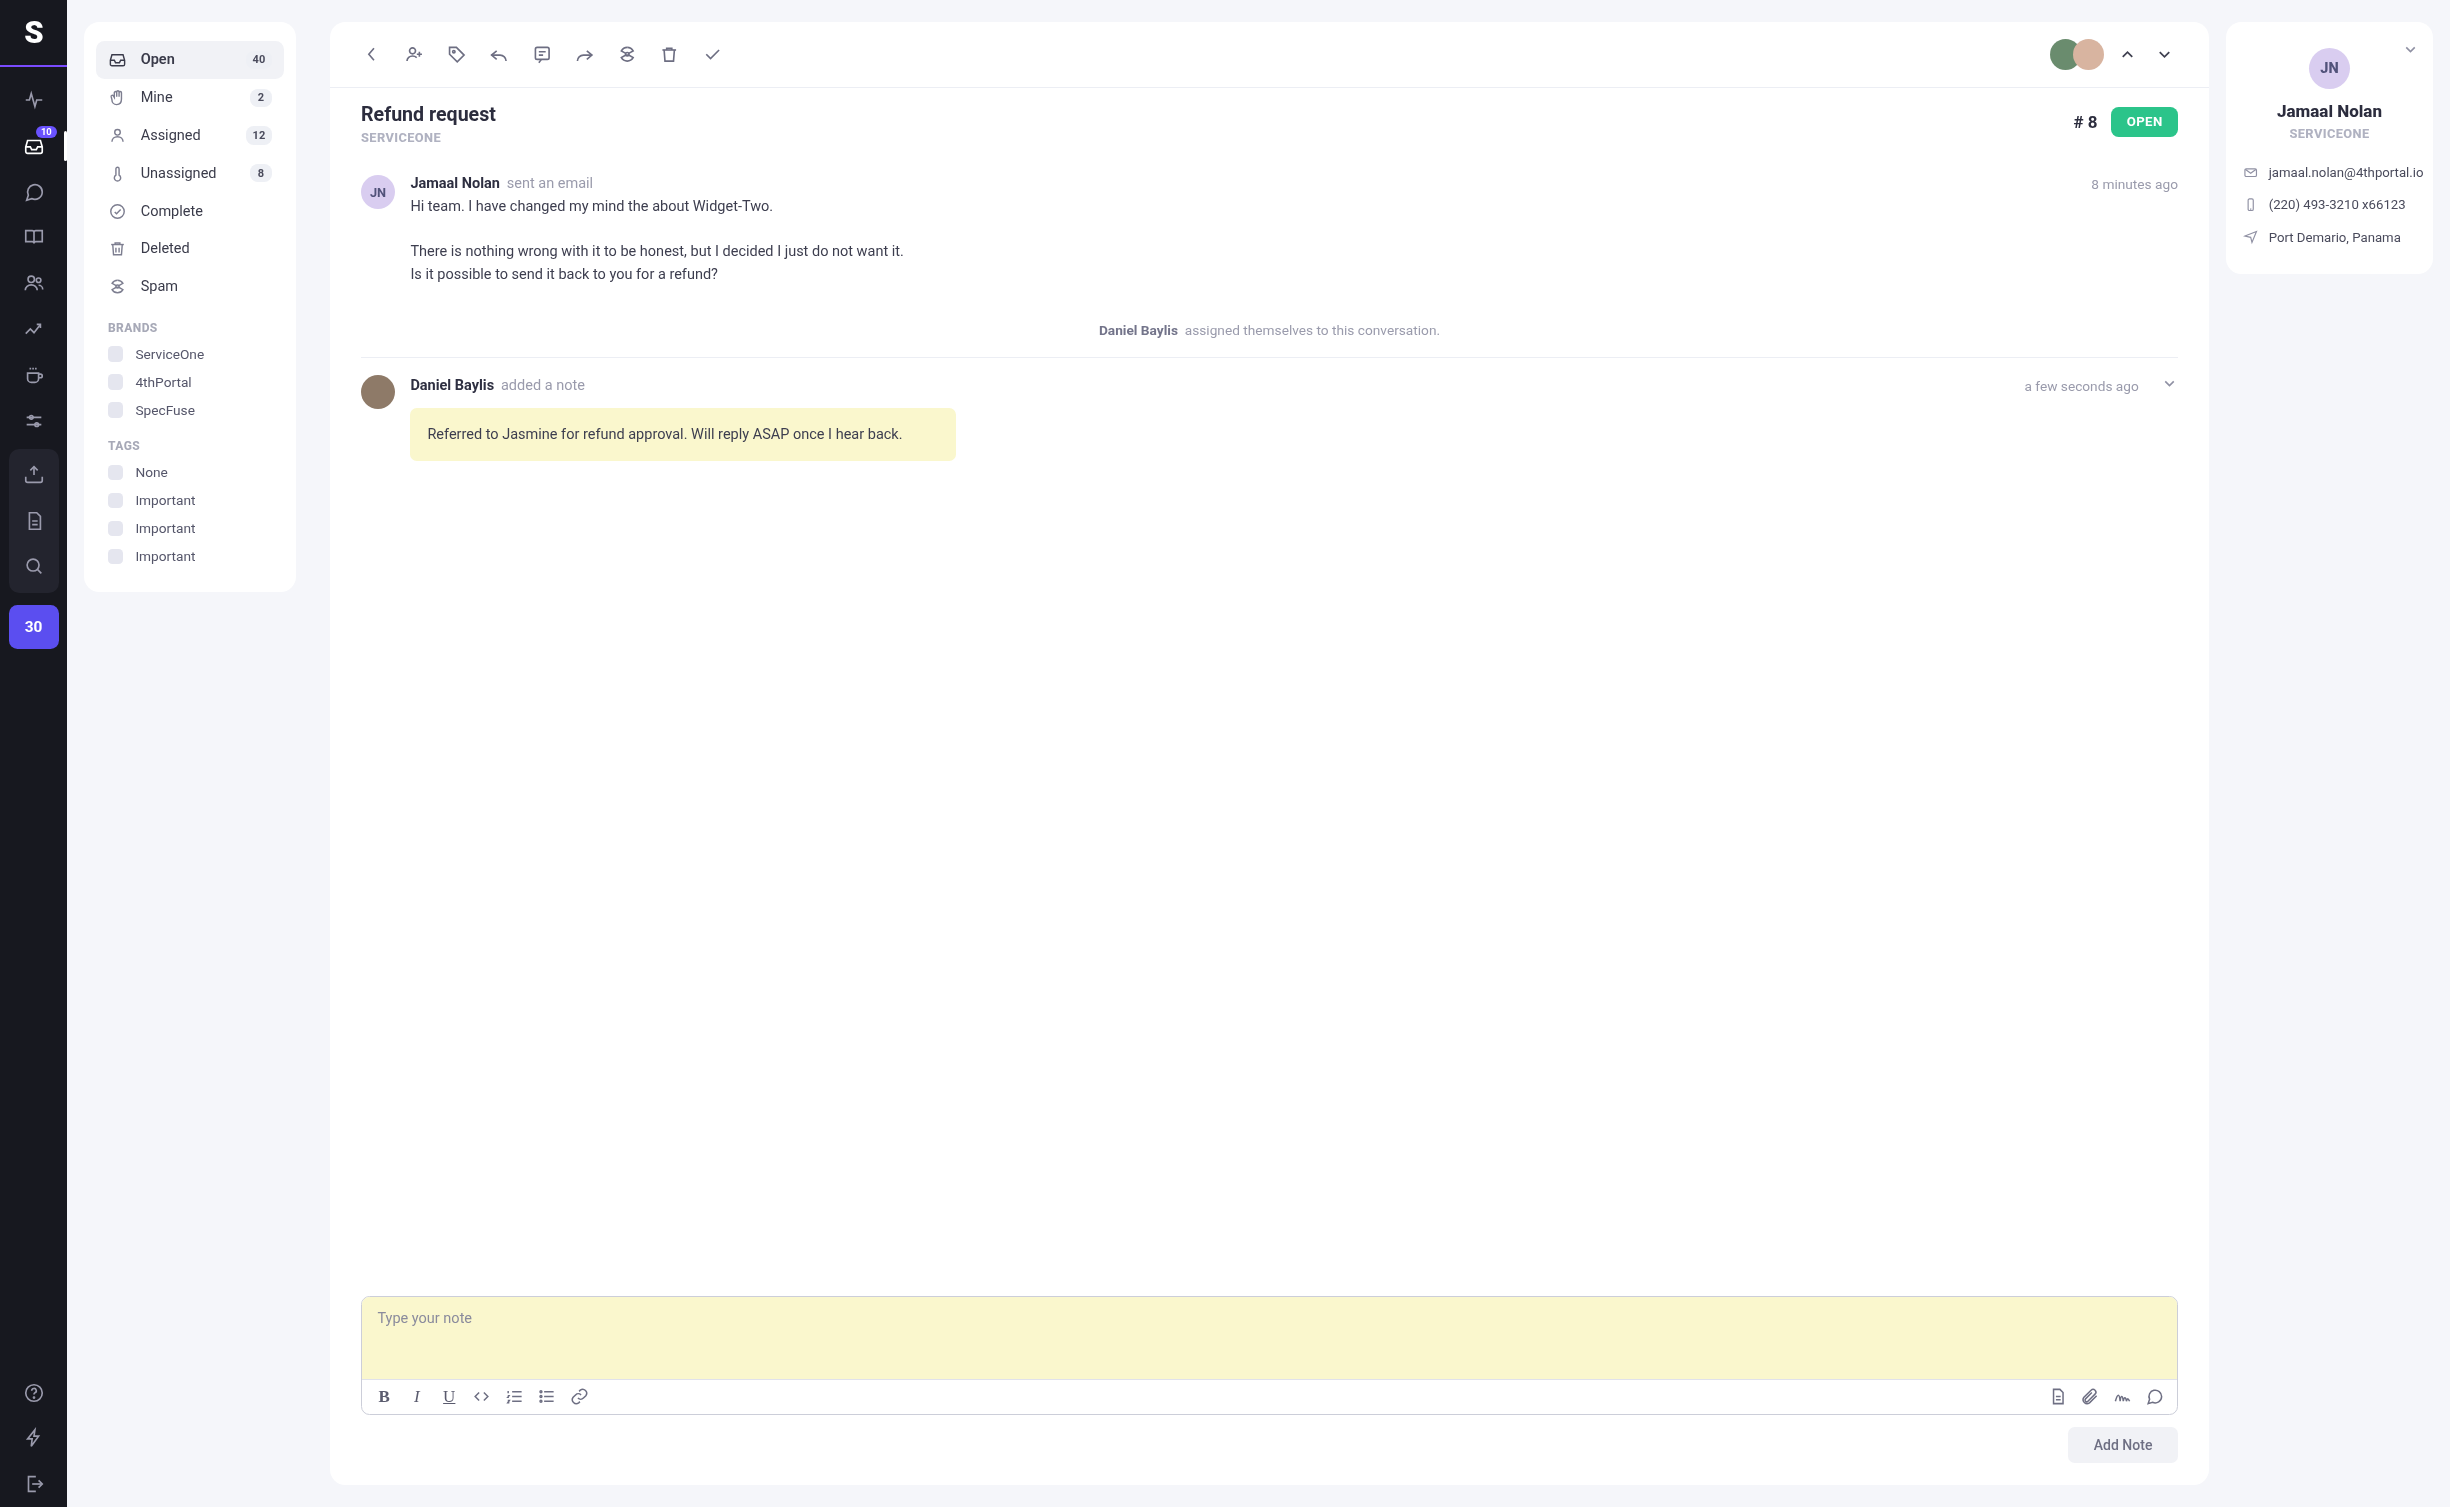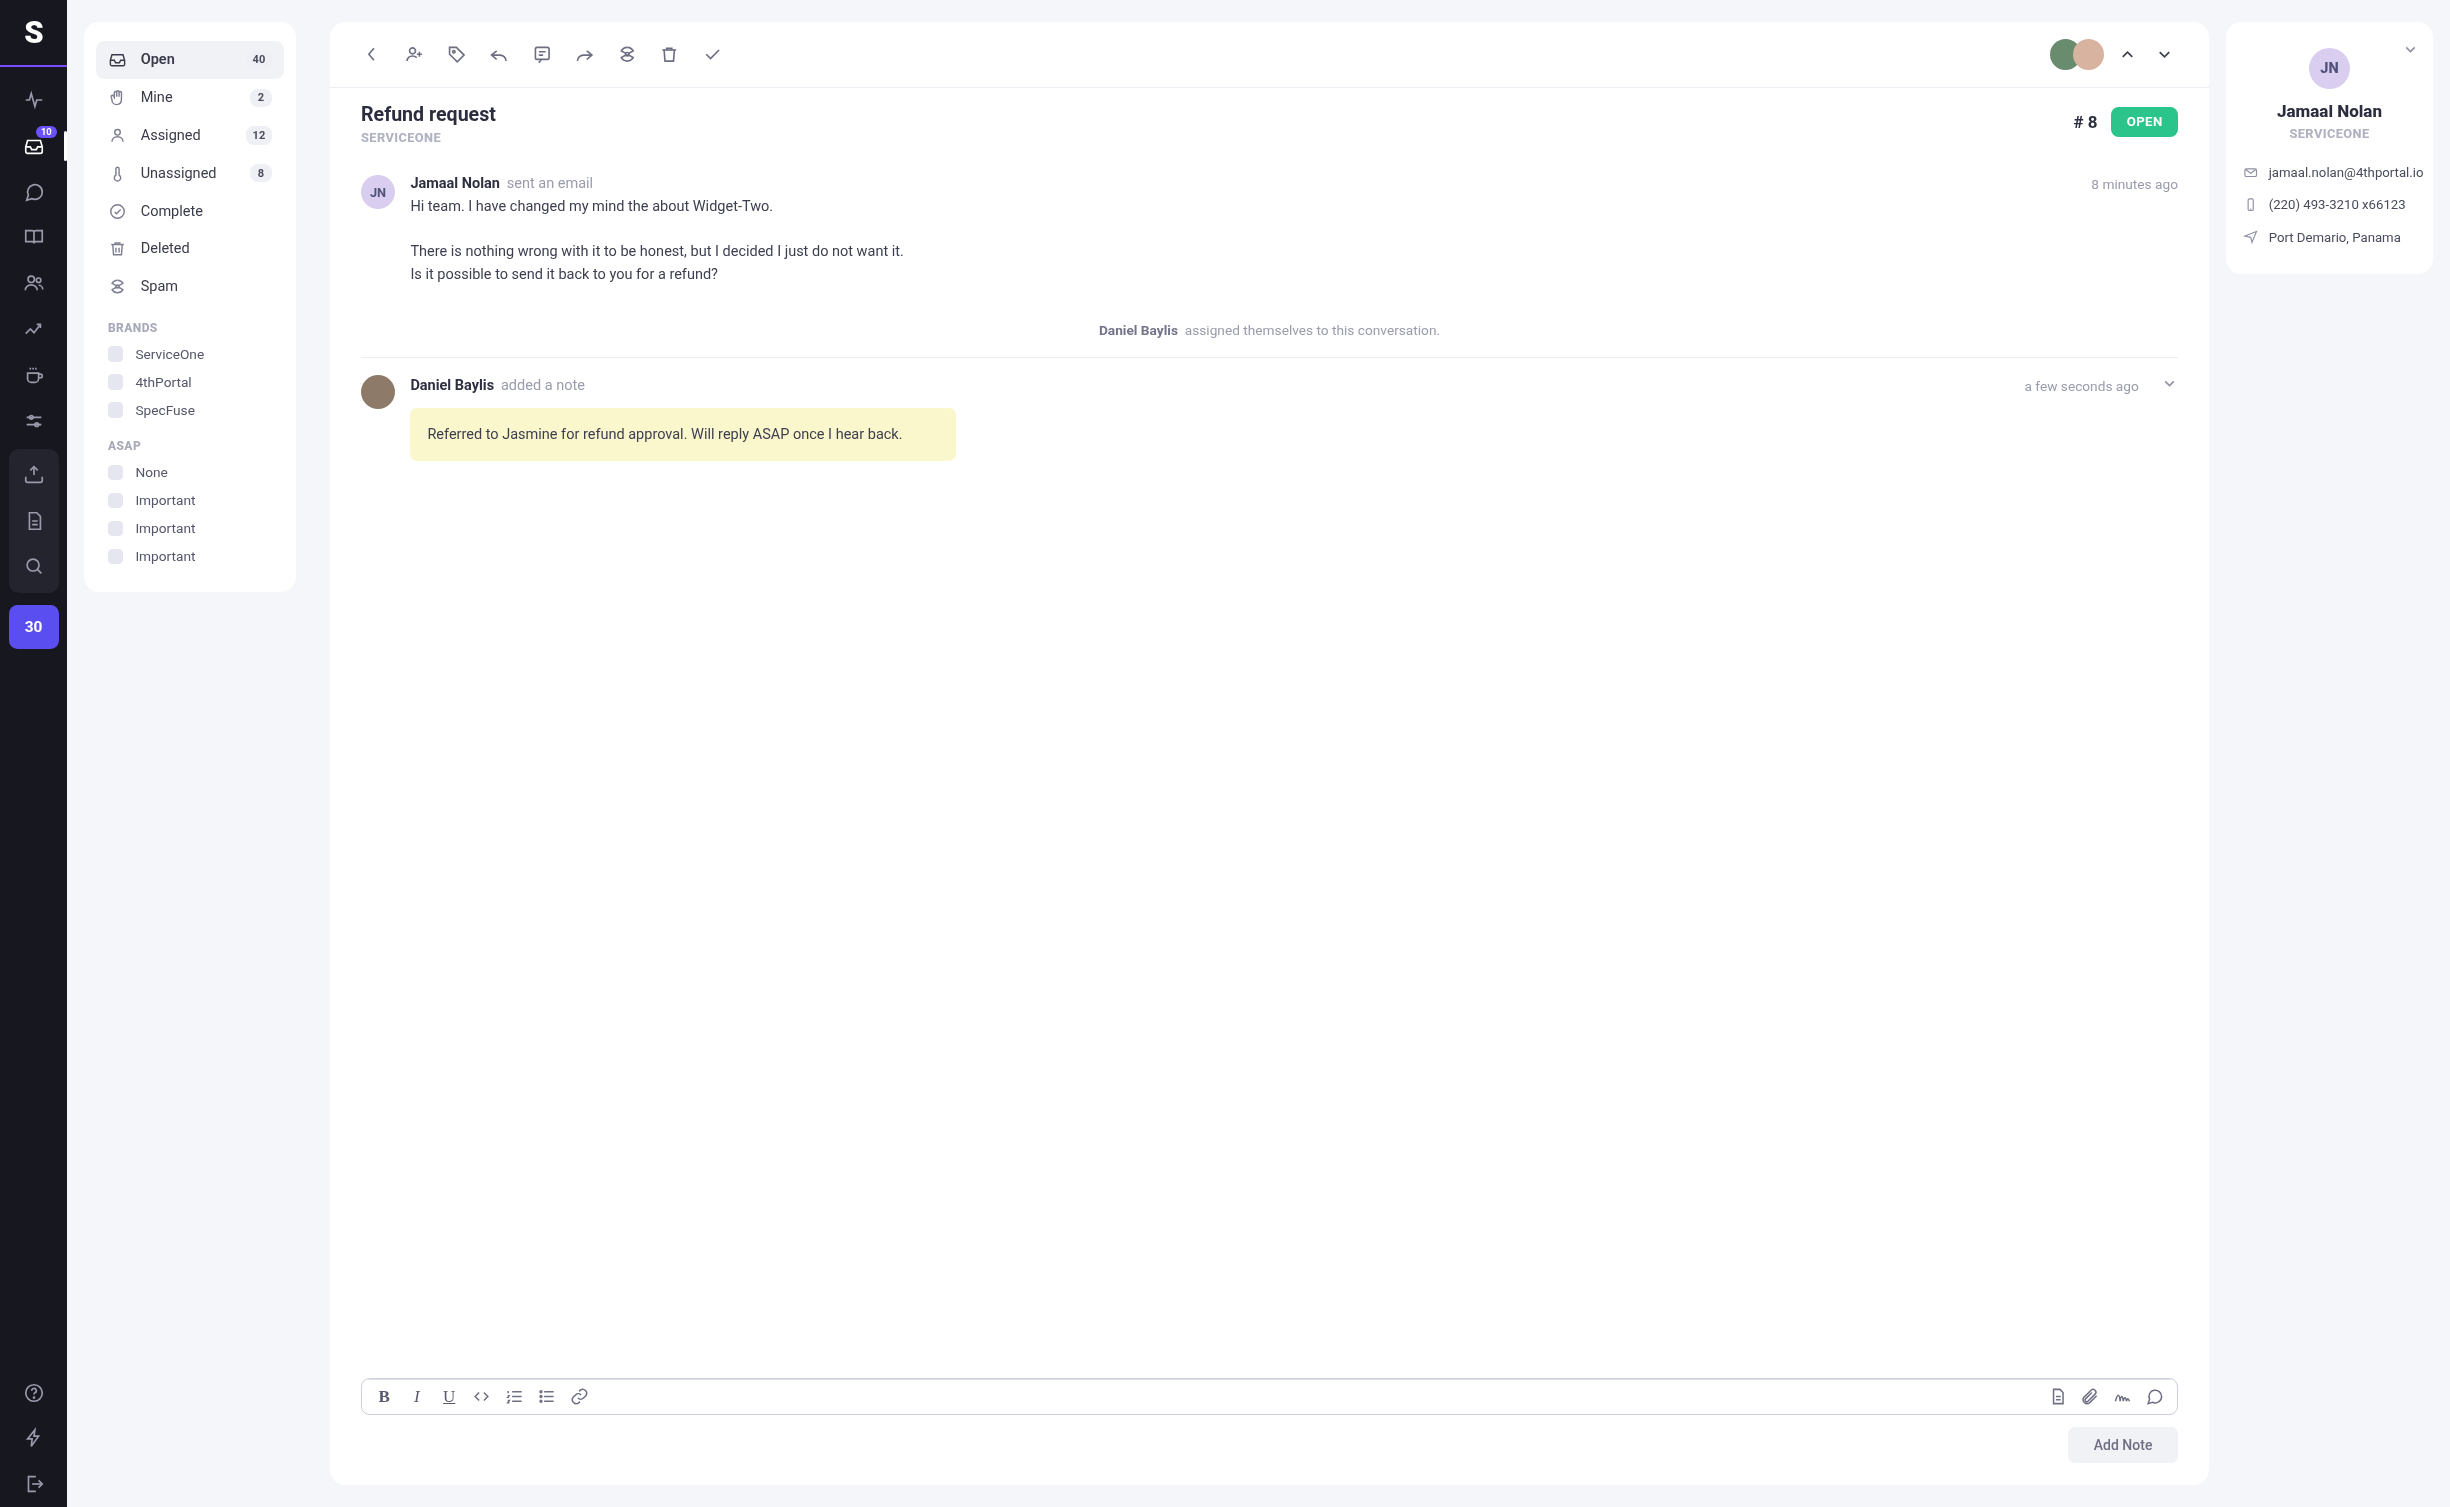--- a/index.html
+++ b/index.html
@@ -361,21 +361,21 @@
       </div>
     <div class="check-item">
         <span class="box"></span>
         <span>4thPortal</span>
       </div>
     <div class="check-item">
         <span class="box"></span>
         <span>SpecFuse</span>
       </div>
 
-    <div class="section-head">ASAP</div>
+    <div class="section-head">TAGS</div>
     <div class="check-item">
         <span class="box"></span>
         <span>None</span>
       </div>
     <div class="check-item">
         <span class="box"></span>
         <span>Important</span>
       </div>
     <div class="check-item">
         <span class="box"></span>
@@ -515,20 +515,21 @@
                 </svg></span>
           </div>
           <div class="note-box">Referred to Jasmine for refund approval. Will reply ASAP once I hear back.</div>
         </div>
       </div>
 
     </div>
 
     <div class="composer-wrap">
       <div class="composer">
+        <div class="composer-input" contenteditable="true" style="">Type your note</div>
         <div class="composer-bar">
           <div class="fb bold-t">B</div>
           <div class="fb italic-t">I</div>
           <div class="fb under-t">U</div>
           <div class="fb">
               <svg viewBox="0 0 24 24">
                 <path d="m9 7-5 5 5 5M15 7l5 5-5 5"></path>
               </svg>
             </div>
           <div class="fb">

